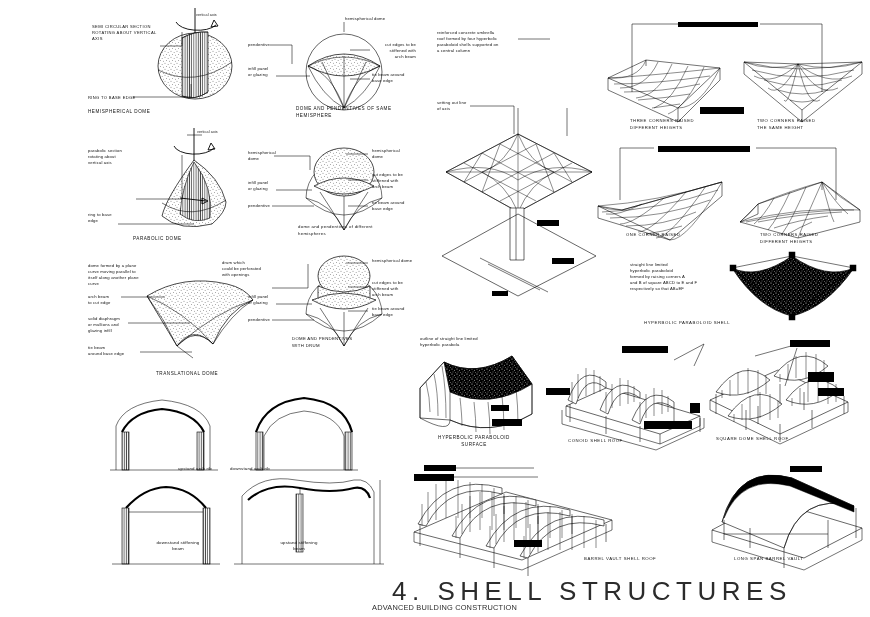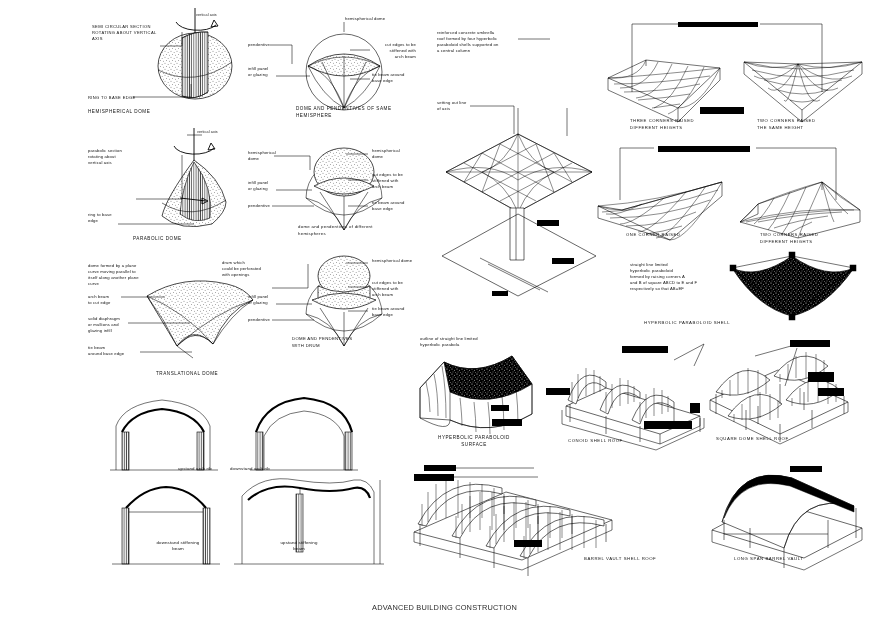--- a/index.html
+++ b/index.html
@@ -678,15 +678,16 @@
   <path class="ln" d="M8 94 L8 26 Q28 4 62 10 Q100 16 120 10 Q134 8 140 22 L140 94"></path>
   <path class="thk" d="M14 30 Q34 12 66 18 Q98 24 120 18 Q132 16 136 28"></path>
   <path class="ln" d="M66 18 L66 82"></path>
   <rect class="hatchv" x="62" y="24" width="7" height="58"></rect>
   <line class="ln" x1="0" y1="94" x2="150" y2="94"></line>
   <line class="ln" x1="146" y1="10" x2="146" y2="94"></line>
 </svg>
 <div class="lbl" style="left:272px;top:540px;width:54px;font-size:4.4px;text-align:center">upstand stiffening
 beam</div>
 
+<div class="ttl" style="left:392px;top:576px">4.  SHELL  STRUCTURES</div>
 <div class="sub" style="left:372px;top:603px">ADVANCED BUILDING CONSTRUCTION</div>
 
 </div>
 
 </body></html>

